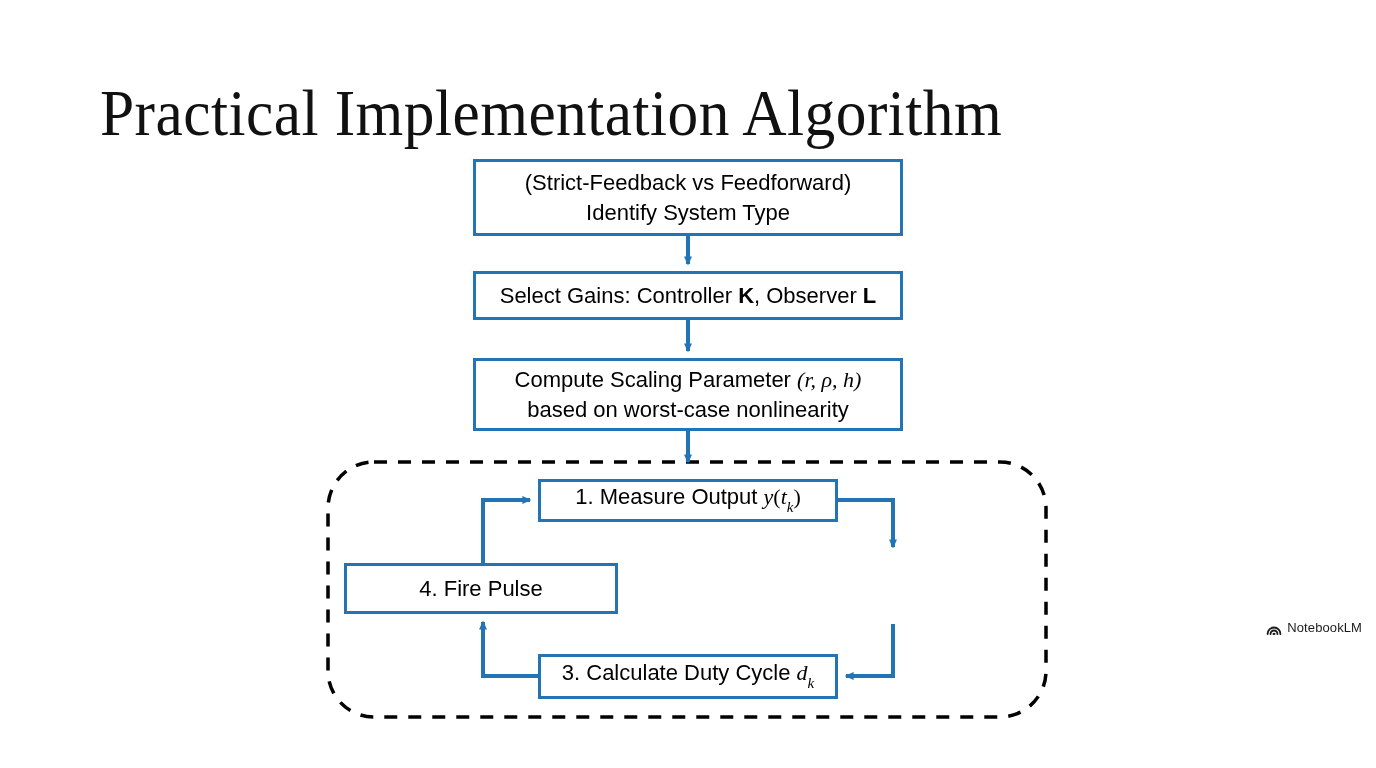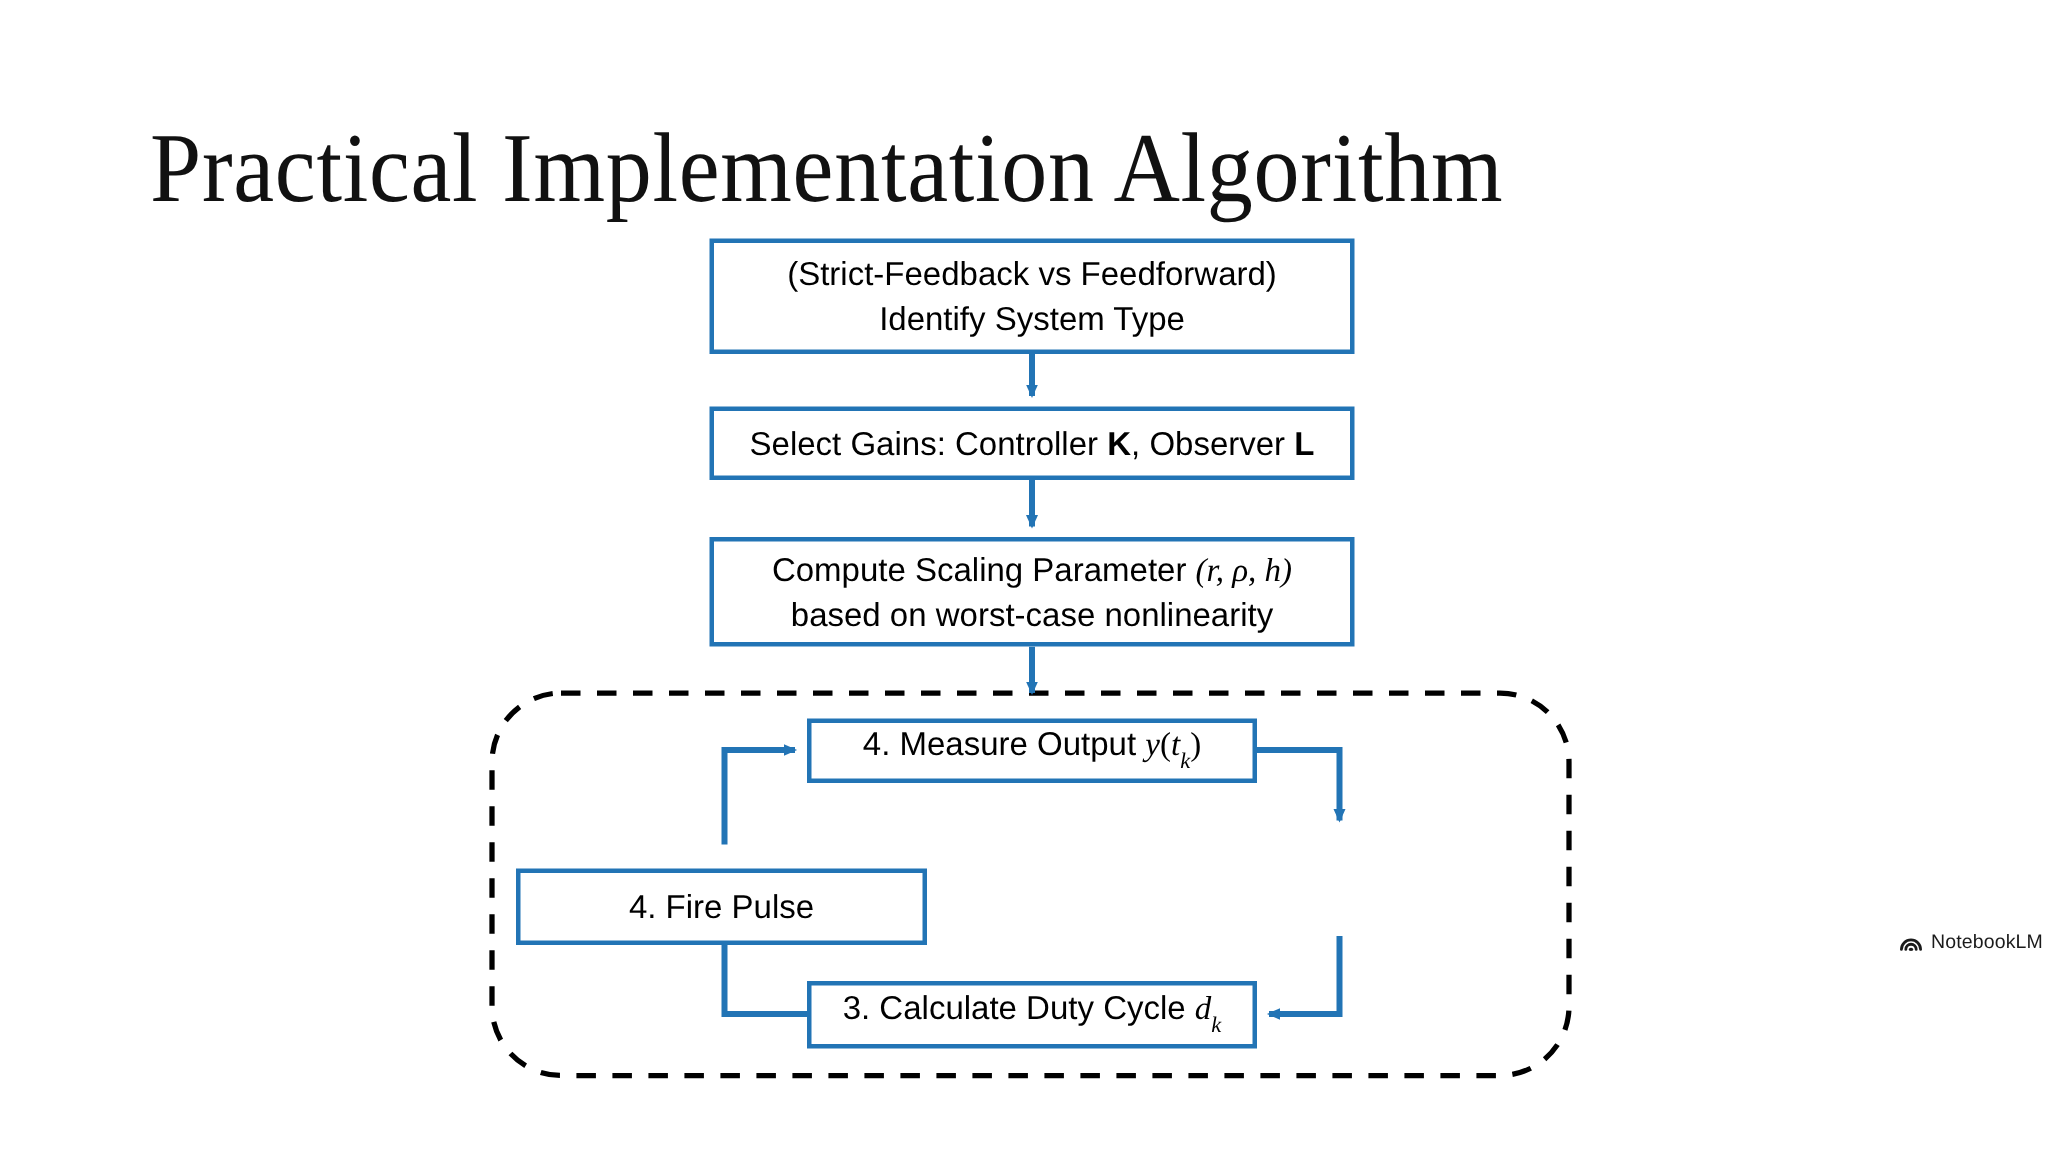--- a/index.html
+++ b/index.html
@@ -87,29 +87,29 @@
   }
   .bold { font-weight: bold; }
 
   
   #box-identify  { left: 473px; top: 159px;  width: 430px; height: 77px; }
   #box-gains     { left: 473px; top: 271px;  width: 430px; height: 49px; }
   #box-scaling   { left: 473px; top: 358px;  width: 430px; height: 73px; }
   #box-measure   { left: 538px; top: 479px;  width: 300px; height: 43px; }
   #box-observer  { left: 757px; top: 554px;  width: 273px; height: 70px; }
   #box-duty      { left: 538px; top: 654px;  width: 300px; height: 45px; }
-  #box-fire      { left: 344px; top: 563px;  width: 274px; height: 51px; margin-top: 16px; }
+  #box-fire      { left: 344px; top: 563px;  width: 274px; height: 51px; }
 
   
   #watermark {
     position: absolute;
     right: 14px;
     bottom: 9px;
     display: flex;
-    align-items: flex-start;
+    align-items: center;
     gap: 5px;
     font-family: "Liberation Sans", sans-serif;
     font-size: 13px;
     color: #1b1b1b;
     letter-spacing: 0.1px;
   }
   #watermark .wm-icon { display: block; width: 16px; height: 14px; }
 </style>
 </head>
 <body>
@@ -157,21 +157,21 @@
   </div>
 
   <div class="fbox" id="box-gains">
     <div>
       <span>Select Gains: Controller </span><span class="bold">K</span><span>, Observer </span><span class="bold">L</span>
     </div>
   </div>
 
   <div class="fbox" id="box-measure">
     <div>
-      <span>4. Measure Output </span><span class="mi">y</span><span class="mup">(</span><span class="mi">t</span><span class="sub">k</span><span class="mup">)</span>
+      <span>1. Measure Output </span><span class="mi">y</span><span class="mup">(</span><span class="mi">t</span><span class="sub">k</span><span class="mup">)</span>
     </div>
   </div>
 
 
   <div class="fbox" id="box-duty">
     <div>
       <span>3. Calculate Duty Cycle </span><span class="mi">d</span><span class="sub">k</span>
     </div>
   </div>
 

